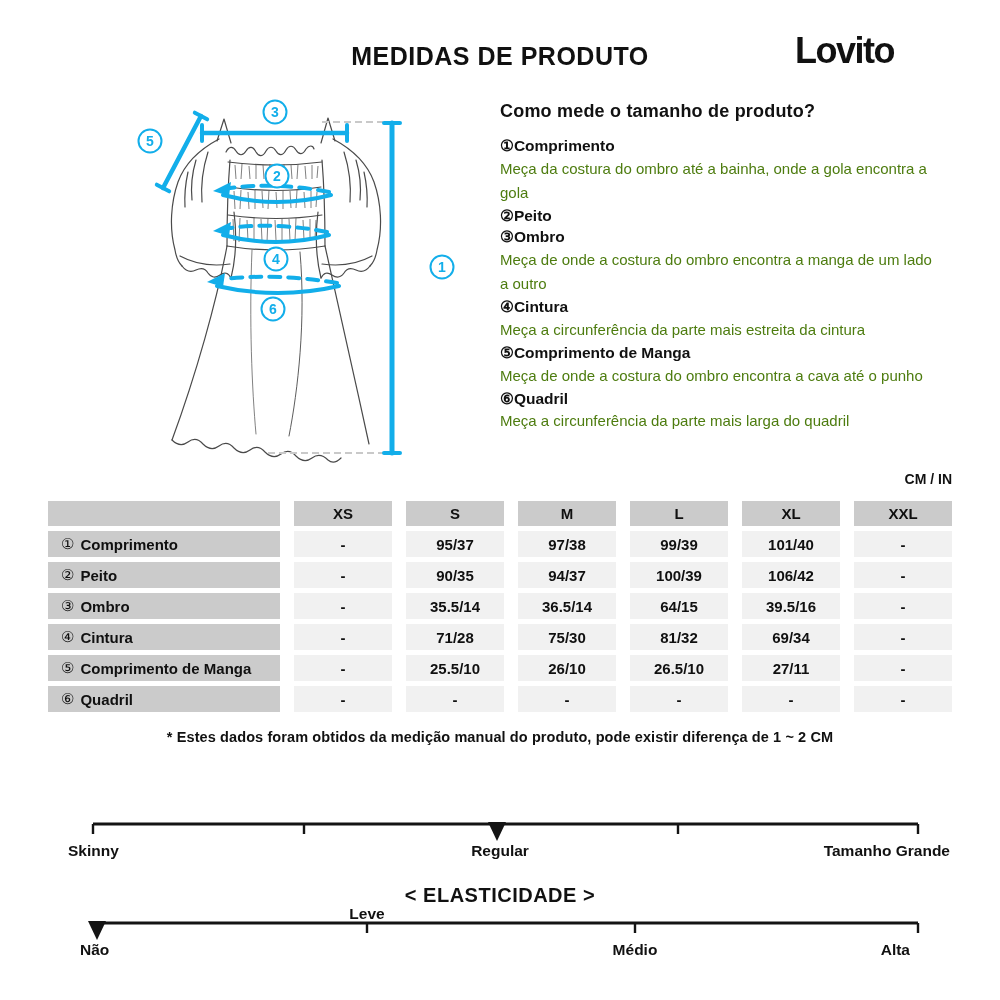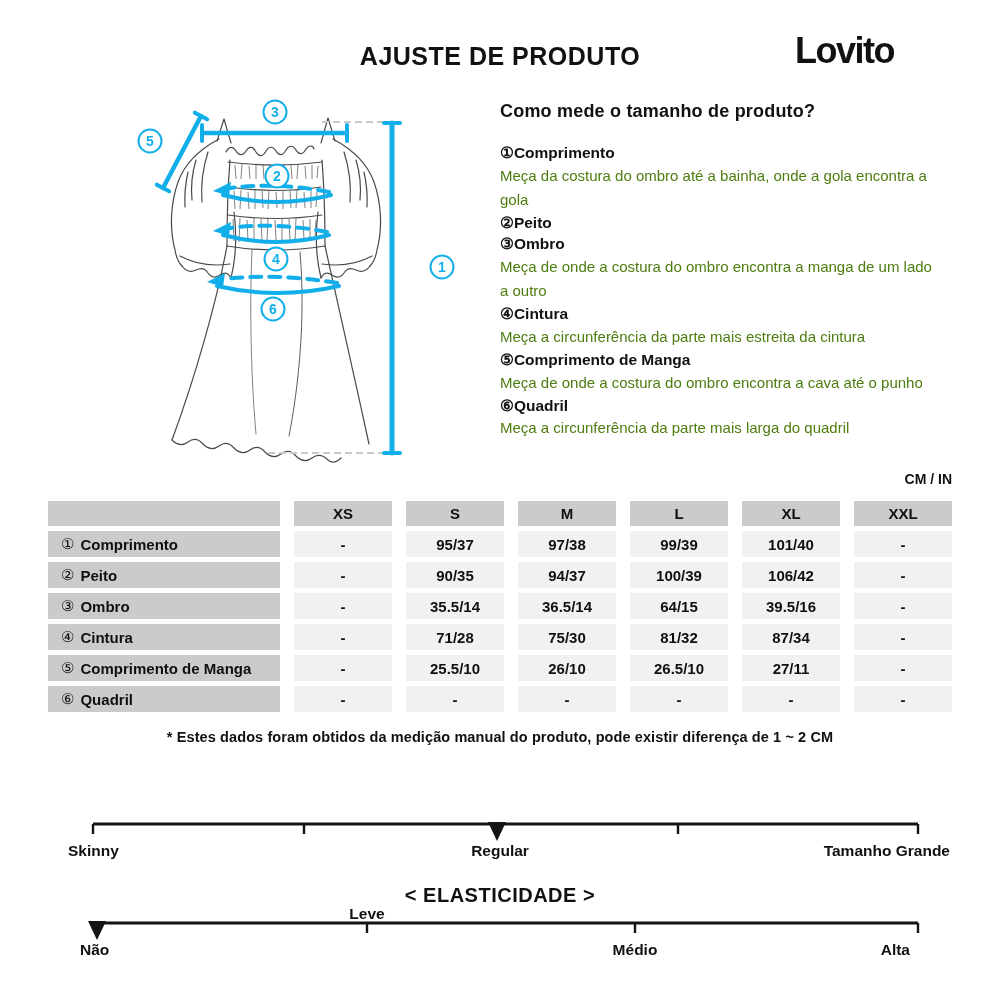--- a/index.html
+++ b/index.html
@@ -13,21 +13,21 @@
     font-size:25px; font-weight:800; letter-spacing:.5px;
   }
   .brand-logo {
     position:absolute; top:30px; left:795px; width:160px;
     font-size:36px; font-weight:800; letter-spacing:-1.5px;
   }
   
   .diagram { position:absolute; left:118px; top:95px; }
   
   .guide { position:absolute; left:500px; top:101px; width:432px; }
-  .guide-heading { font-size:18px; font-weight:800; letter-spacing:.2px; margin-bottom:20px; }
+  .guide-heading { font-size:18px; font-weight:800; letter-spacing:.2px; margin-bottom:13px; }
   .g-name { font-size:15.5px; font-weight:bold; line-height:21.7px; }
   .g-desc { font-size:15px; color:#4d7c0f; line-height:24px; }
   .units { position:absolute; top:471px; right:48px; font-size:14px; font-weight:bold; }
   
   .size-table {
     position:absolute; left:48px; top:501px; width:904px;
     display:grid; grid-template-columns:232px repeat(6,1fr);
     grid-template-rows:25px repeat(6,26px); gap:5px 14px;
   }
   .cell { display:flex; align-items:center; justify-content:center;
@@ -53,21 +53,21 @@
   .ela-labels .l2 { left:327px; top:905px; width:80px; text-align:center; }
   .ela-labels .l3 { left:595px; top:941px; width:80px; text-align:center; }
   .ela-labels .l4 { right:90px; top:941px; }
   svg text.annum { font-size:14px; font-weight:600; fill:#12aeea; text-anchor:middle; }
 </style>
 </head>
 <body>
 
 <div class="page">
 
-  <div class="main-title">AJUSTE DE PRODUTO</div>
+  <div class="main-title">MEDIDAS DE PRODUTO</div>
   <div class="brand-logo">Lovito</div>
 
   <svg class="diagram" width="348" height="375" viewBox="118 95 348 375" xmlns="http://www.w3.org/2000/svg">
 
     <g stroke="#4a4a4a" stroke-width="1.2" fill="none" stroke-linecap="round" stroke-linejoin="round">
 
       <path d="M217,141 L224,119 L231,143"></path>
       <path d="M321,143 L328,118 L335,141"></path>
 
       <path d="M226,152 c3,-6 7,-6 10,-1 c3,5 7,5 10,0 c3,-5 7,-5 10,1 c3,5 7,5 10,-1 c3,-5 7,-5 10,0 c3,5 7,5 10,-1 c3,-5 7,-5 10,0 c3,5 7,5 10,-1 c3,-4 7,-4 8,0"></path>
@@ -205,21 +205,21 @@
     <div class="cell val">-</div>
 
     <div class="cell rowlabel">
         <span class="circ">④</span>
         <span>Cintura</span>
       </div>
     <div class="cell val">-</div>
     <div class="cell val">71/28</div>
     <div class="cell val">75/30</div>
     <div class="cell val">81/32</div>
-    <div class="cell val">87/34</div>
+    <div class="cell val">69/34</div>
     <div class="cell val">-</div>
 
     <div class="cell rowlabel">
         <span class="circ">⑤</span>
         <span>Comprimento de Manga</span>
       </div>
     <div class="cell val">-</div>
     <div class="cell val">25.5/10</div>
     <div class="cell val">26/10</div>
     <div class="cell val">26.5/10</div>

